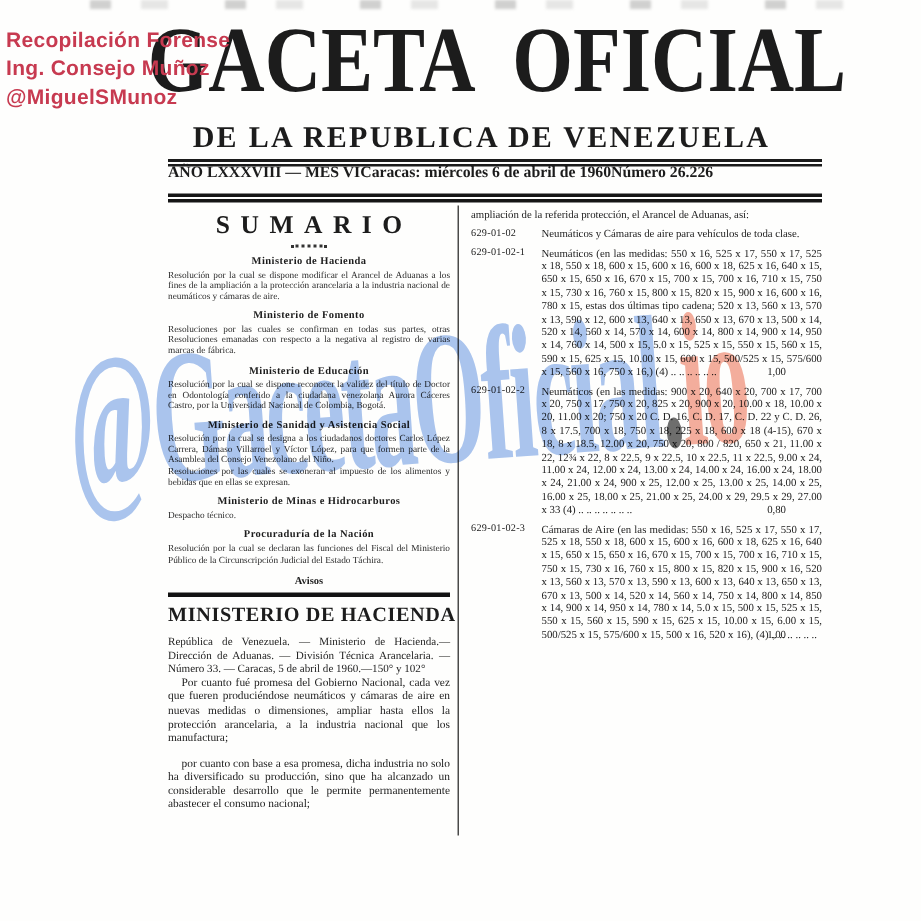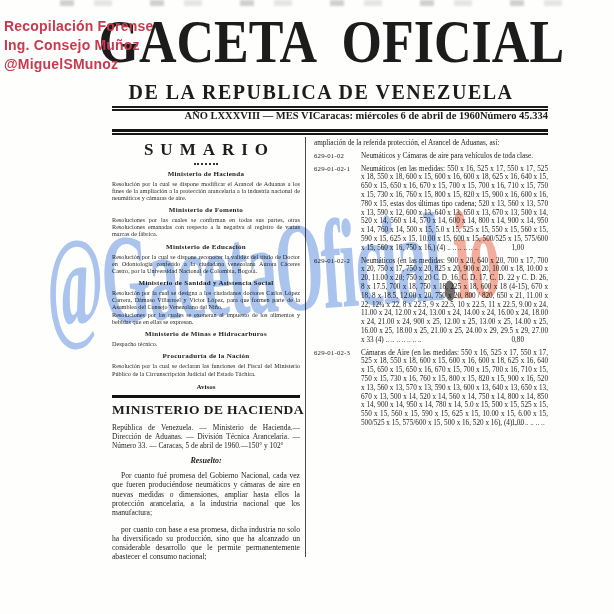--- a/index.html
+++ b/index.html
@@ -22,21 +22,21 @@
   .mh-title{font-weight:bold;font-size:51px;line-height:58px;white-space:nowrap;
     letter-spacing:0;word-spacing:14px;display:inline-block;transform:scale(1.02,1.22);transform-origin:center top;}
   .mh-sub{font-weight:bold;font-size:20px;letter-spacing:1.5px;white-space:nowrap;margin-top:17px;}
 
   .double-rule{position:absolute;left:112px;width:436px;height:5px;
     background:linear-gradient(#1b1b1b 0 2px,transparent 2px 3.2px,#1b1b1b 3.2px 5px);}
   .rule-top{top:106px;}
   .rule-bottom{top:129px;height:6px;
     background:linear-gradient(#151515 0 2.6px,transparent 2.6px 3.8px,#151515 3.8px 6px);}
   .edition-row{position:absolute;left:112px;top:110px;width:436px;display:flex;
-    justify-content:flex-end;align-items:center;font-weight:bold;font-size:10.5px;}
+    justify-content:flex-start;align-items:center;font-weight:bold;font-size:10.5px;}
 
   
   .col-divider{position:absolute;left:305px;top:137px;width:1px;height:420px;background:#4a4a4a;}
   .col-left{position:absolute;left:112px;top:139px;width:188px;}
   .col-right{position:absolute;left:314px;top:139px;width:234px;}
 
   
   .sumario-title{text-align:center;font-weight:bold;font-size:17px;letter-spacing:7px;margin:1px 0 3px 7px;}
   .sumario-divider{width:24px;border-top:2px dotted #333;margin:0 auto 3px;}
   .ministry{text-align:center;font-weight:bold;font-size:7px;margin:5px 0 2px;letter-spacing:.3px;}
@@ -82,21 +82,21 @@
 
   <div class="masthead">
     <div class="mh-title">GACETA OFICIAL</div>
     <div class="mh-sub">DE LA REPUBLICA DE VENEZUELA</div>
   </div>
 
   <div class="double-rule rule-top"></div>
   <div class="edition-row">
     <span>AÑO LXXXVIII — MES VI</span>
     <span>Caracas: miércoles 6 de abril de 1960</span>
-    <span>Número  45.334</span>
+    <span>Número  26.226</span>
   </div>
   <div class="double-rule rule-bottom"></div>
 
   <div class="col-divider"></div>
 
   <div class="col-left">
     <div class="sumario-title">SUMARIO</div>
     <div class="sumario-divider"></div>
 
     <div>
@@ -123,21 +123,20 @@
     <div>
       <div class="ministry">Procuraduría de la Nación</div>
       <div class="res">Resolución por la cual se declaran las funciones del Fiscal del Ministerio Público de la Circunscripción Judicial del Estado Táchira.</div>
     </div>
     <div class="avisos">Avisos</div>
 
     <div class="black-bar"></div>
 
     <div class="mh-section-title">MINISTERIO DE HACIENDA</div>
     <div class="dateline">República de Venezuela. — Ministerio de Hacienda.— Dirección de Aduanas. — División Técnica Arancelaria. — Número 33. — Caracas, 5 de abril de 1960.—150° y 102°</div>
-    <div class="resuelto">Resuelto:</div>
     <div class="body-para">Por cuanto fué promesa del Gobierno Nacional, cada vez que fueren produciéndose neumáticos y cámaras de aire en nuevas medidas o dimensiones, ampliar hasta ellos la protección arancelaria, a la industria nacional que los manufactura;</div>
     <div class="body-para">por cuanto con base a esa promesa, dicha industria no solo ha diversificado su producción, sino que ha alcanzado un considerable desarrollo que le permite permanentemente abastecer el consumo nacional;</div>
 
   </div>
 
   <div class="col-right">
     <div class="rc-intro">ampliación de la referida protección, el Arancel de Aduanas, así:</div>
 
     <div class="tariff-item">
       <span class="tariff-code">629-01-02</span>

